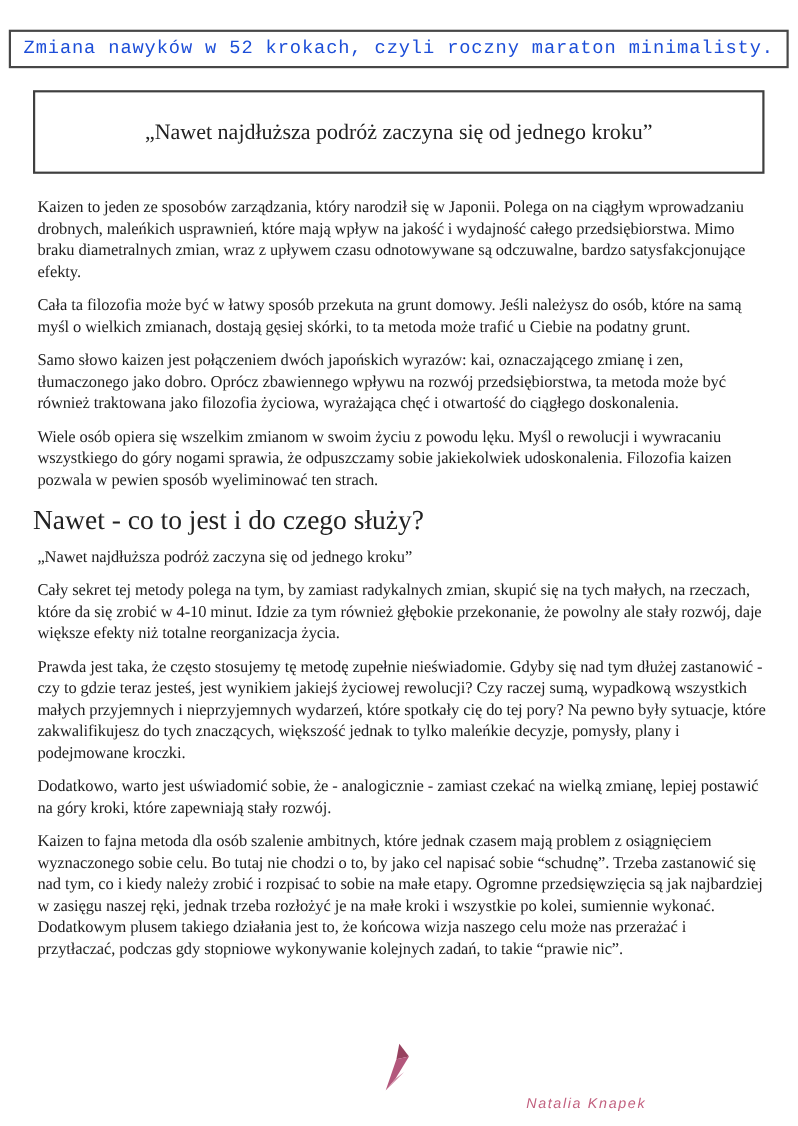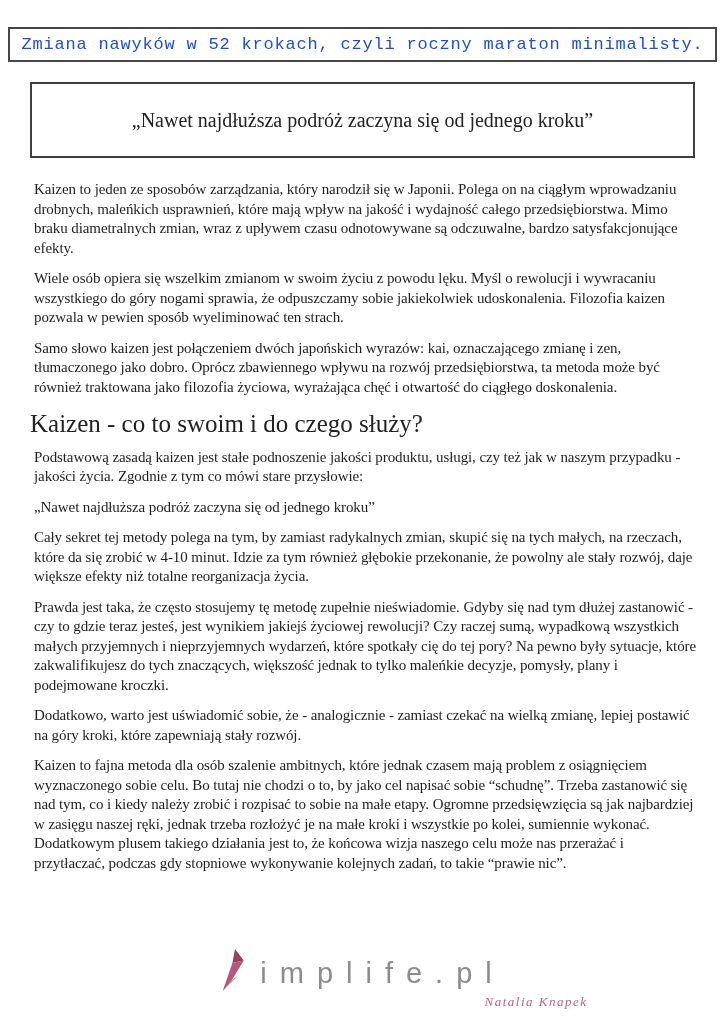--- a/index.html
+++ b/index.html
@@ -76,58 +76,57 @@
     font-family: "Liberation Sans", sans-serif;
     font-size: 29px;
     letter-spacing: 13px;
     color: #8c8c8c;
   }
   .signature {
     width: 330px;
     margin: -4px auto 0 auto;
     transform: translateX(60px);
     text-align: right;
-    font-family: Liberation Serif, serif;
+    font-family: Liberation Sans, sans-serif;
     font-style: italic;
     font-size: 13px;
     letter-spacing: 1.5px;
     color: #c2607f;
   }
 </style>
 </head>
 <body>
 
 <div class="banner">
   <span>Zmiana nawyków w 52 krokach, czyli roczny maraton minimalisty.</span>
 </div>
 
 <div class="quote-box">
   <span>„Nawet najdłuższa podróż zaczyna się od jednego kroku”</span>
 </div>
 
 <div class="content">
   <p>Kaizen to jeden ze sposobów zarządzania, który narodził się w Japonii. Polega on na ciągłym wprowadzaniu drobnych, maleńkich usprawnień, które mają wpływ na jakość i wydajność całego przedsiębiorstwa. Mimo braku diametralnych zmian, wraz z upływem czasu odnotowywane są odczuwalne, bardzo satysfakcjonujące efekty.</p>
+  <p>Cała ta filozofia może być w łatwy sposób przekuta na grunt domowy. Jeśli należysz do osób, które na samą myśl o wielkich zmianach, dostają gęsiej skórki, to ta metoda może trafić u Ciebie na podatny grunt.</p>
+  <p>Samo słowo kaizen jest połączeniem dwóch japońskich wyrazów: kai, oznaczającego zmianę i zen, tłumaczonego jako dobro. Oprócz zbawiennego wpływu na rozwój przedsiębiorstwa, ta metoda może być również traktowana jako filozofia życiowa, wyrażająca chęć i otwartość do ciągłego doskonalenia.</p>
   <p>Wiele osób opiera się wszelkim zmianom w swoim życiu z powodu lęku. Myśl o rewolucji i wywracaniu wszystkiego do góry nogami sprawia, że odpuszczamy sobie jakiekolwiek udoskonalenia. Filozofia kaizen pozwala w pewien sposób wyeliminować ten strach.</p>
-  <p>Samo słowo kaizen jest połączeniem dwóch japońskich wyrazów: kai, oznaczającego zmianę i zen, tłumaczonego jako dobro. Oprócz zbawiennego wpływu na rozwój przedsiębiorstwa, ta metoda może być również traktowana jako filozofia życiowa, wyrażająca chęć i otwartość do ciągłego doskonalenia.</p>
 
-  <h2>Kaizen - co to swoim i do czego służy?</h2>
+  <h2>Nawet - co to jest i do czego służy?</h2>
 
-  <p>Podstawową zasadą kaizen jest stałe podnoszenie jakości produktu, usługi, czy też jak w naszym przypadku - jakości życia. Zgodnie z tym co mówi stare przysłowie:</p>
   <p class="inline-quote">„Nawet najdłuższa podróż zaczyna się od jednego kroku”</p>
   <p>Cały sekret tej metody polega na tym, by zamiast radykalnych zmian, skupić się na tych małych, na rzeczach, które da się zrobić w 4-10 minut. Idzie za tym również głębokie przekonanie, że powolny ale stały rozwój, daje większe efekty niż totalne reorganizacja życia.</p>
   <p>Prawda jest taka, że często stosujemy tę metodę zupełnie nieświadomie. Gdyby się nad tym dłużej zastanowić - czy to gdzie teraz jesteś, jest wynikiem jakiejś życiowej rewolucji? Czy raczej sumą, wypadkową wszystkich małych przyjemnych i nieprzyjemnych wydarzeń, które spotkały cię do tej pory? Na pewno były sytuacje, które zakwalifikujesz do tych znaczących, większość jednak to tylko maleńkie decyzje, pomysły, plany i podejmowane kroczki.</p>
   <p>Dodatkowo, warto jest uświadomić sobie, że - analogicznie - zamiast czekać na wielką zmianę, lepiej postawić na góry kroki, które zapewniają stały rozwój.</p>
   <p>Kaizen to fajna metoda dla osób szalenie ambitnych, które jednak czasem mają problem z osiągnięciem wyznaczonego sobie celu. Bo tutaj nie chodzi o to, by jako cel napisać sobie “schudnę”. Trzeba zastanowić się nad tym, co i kiedy należy zrobić i rozpisać to sobie na małe etapy. Ogromne przedsięwzięcia są jak najbardziej w zasięgu naszej ręki, jednak trzeba rozłożyć je na małe kroki i wszystkie po kolei, sumiennie wykonać. Dodatkowym plusem takiego działania jest to, że końcowa wizja naszego celu może nas przerażać i przytłaczać, podczas gdy stopniowe wykonywanie kolejnych zadań, to takie “prawie nic”.</p>
 </div>
 
 <div class="logo">
   <span class="logo-row">
     <span class="logo-s-icon">
       <svg width="30" height="46" viewBox="0 0 34 50" xmlns="http://www.w3.org/2000/svg">
         <polygon points="17,0 27,13 14,16" fill="#97425f"></polygon>
         <polygon points="14,16 27,13 13,36 3,48" fill="#b3577c"></polygon>
         <polygon points="13,36 22,29 3,48" fill="#cf8aa4"></polygon>
       </svg>
     </span>
-    <span class="logo-text">implife.pl</span>
   </span>
   <div class="signature">Natalia Knapek</div>
 </div>
 
 </body></html>

